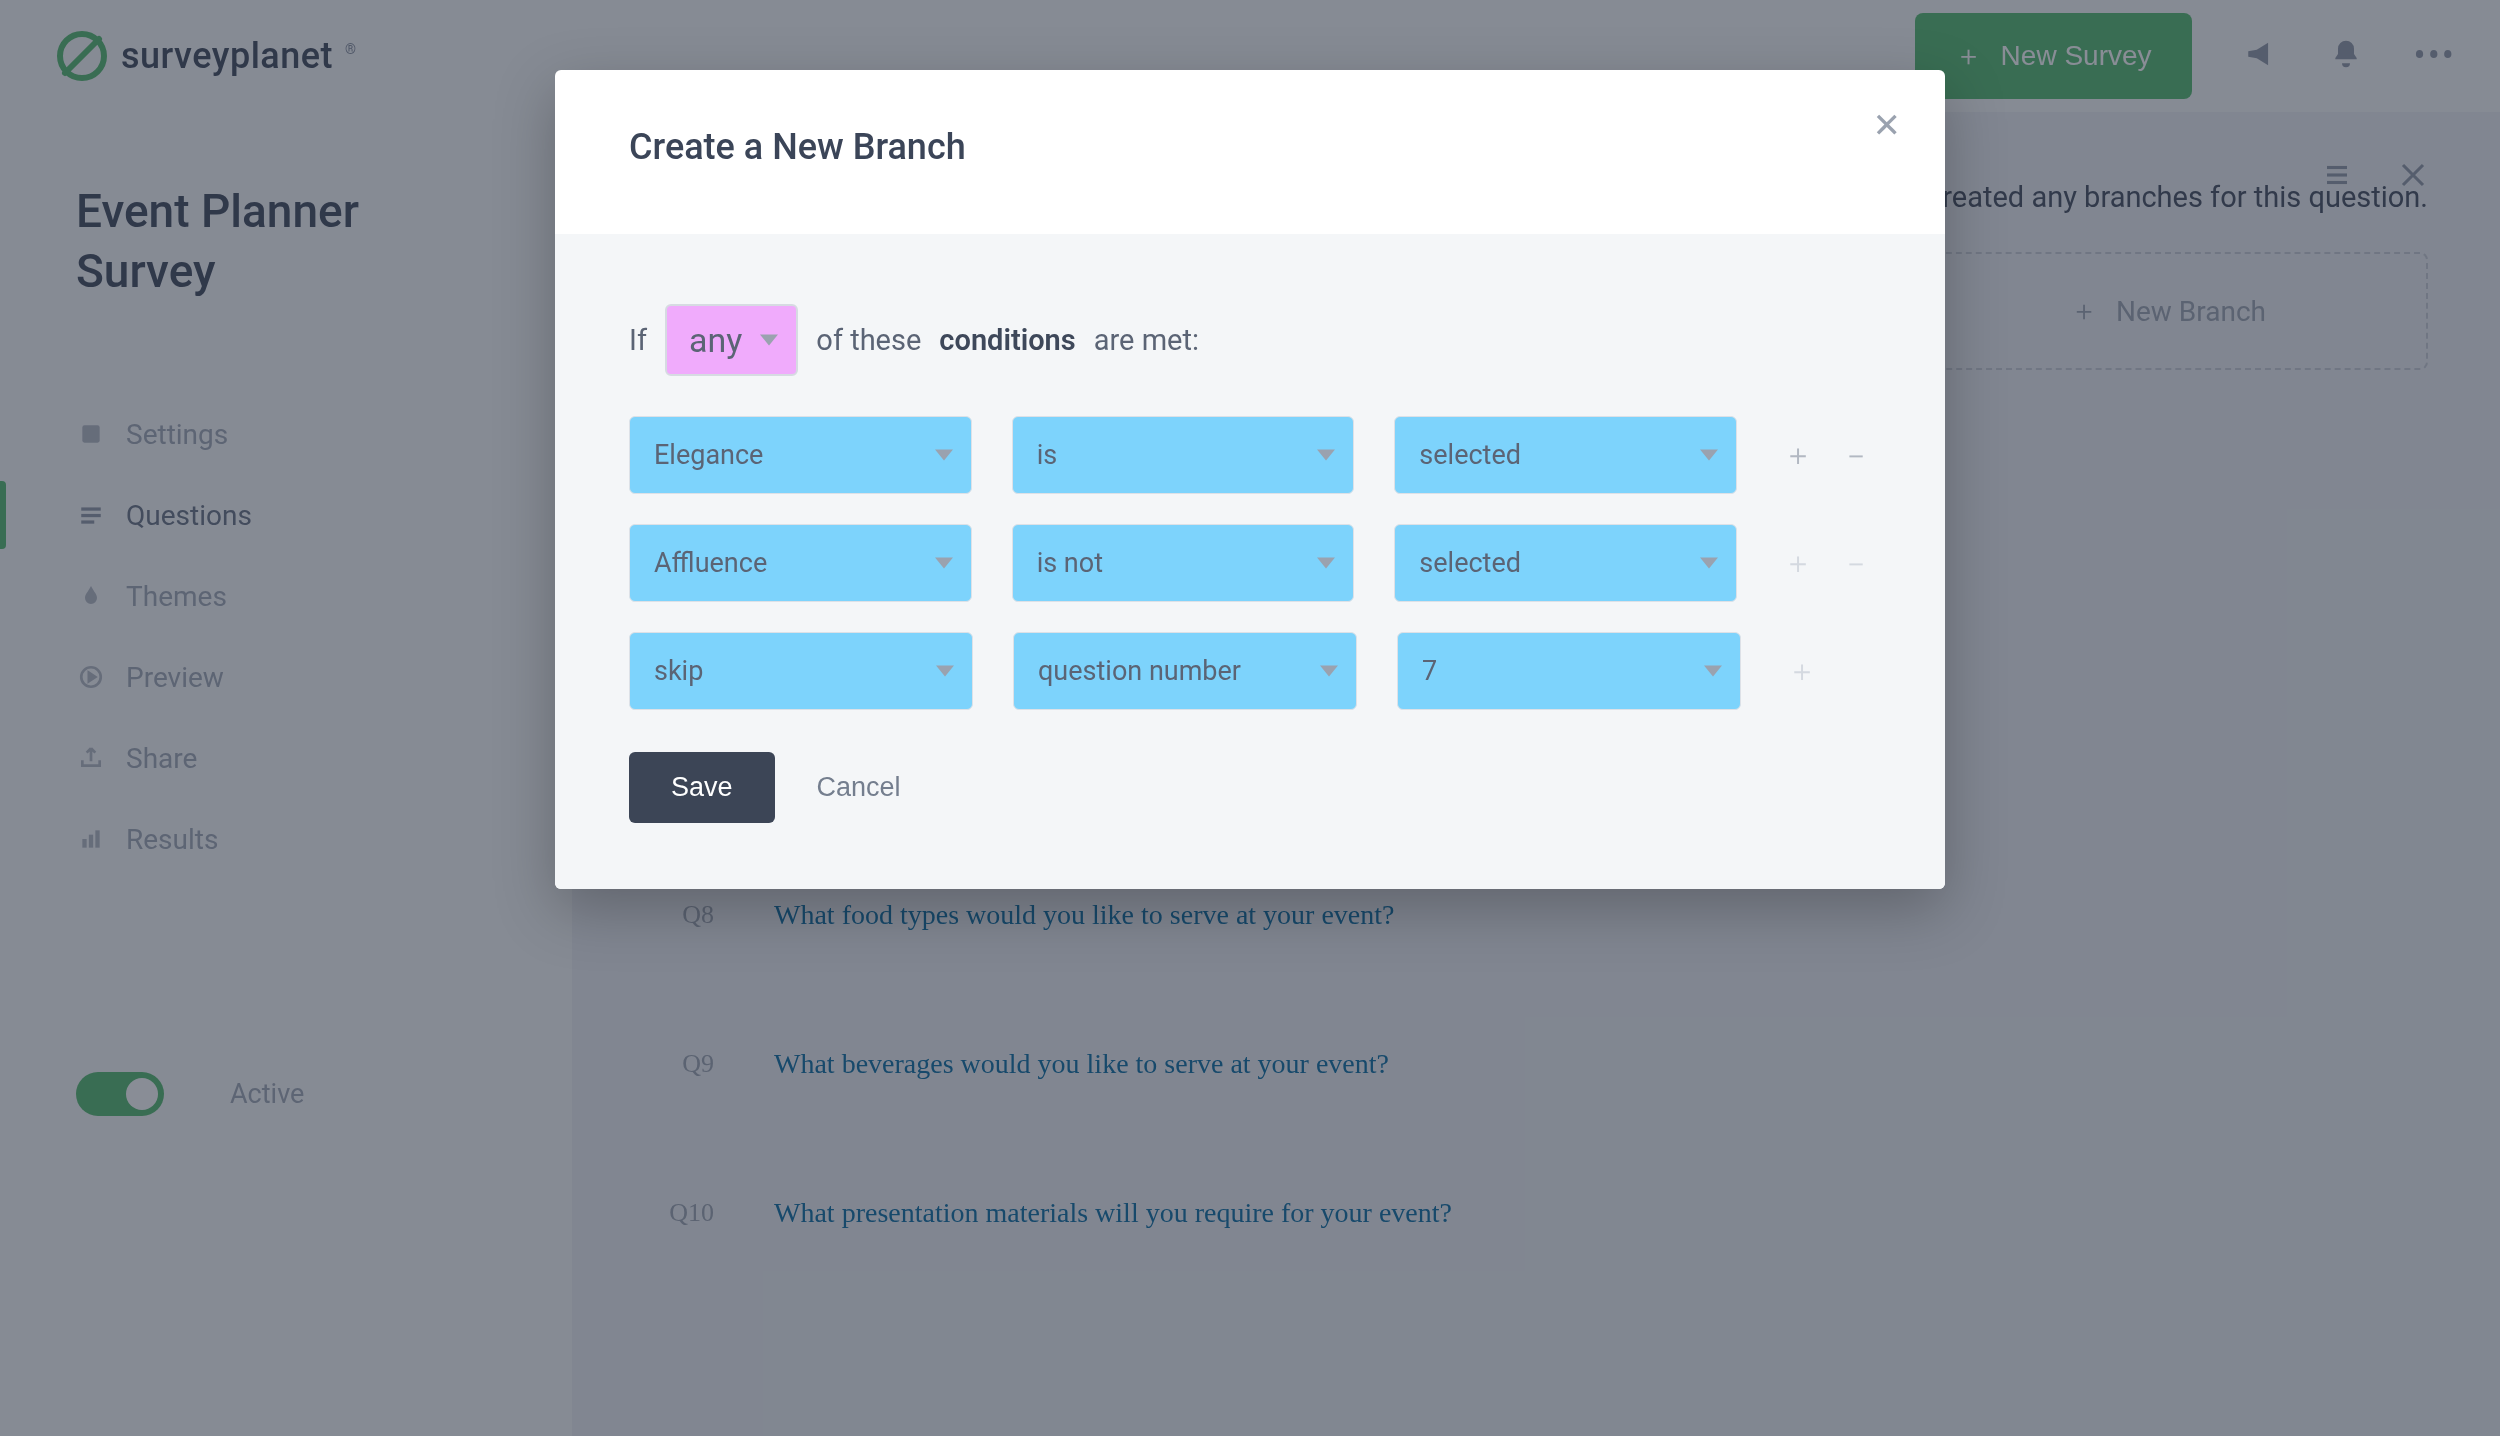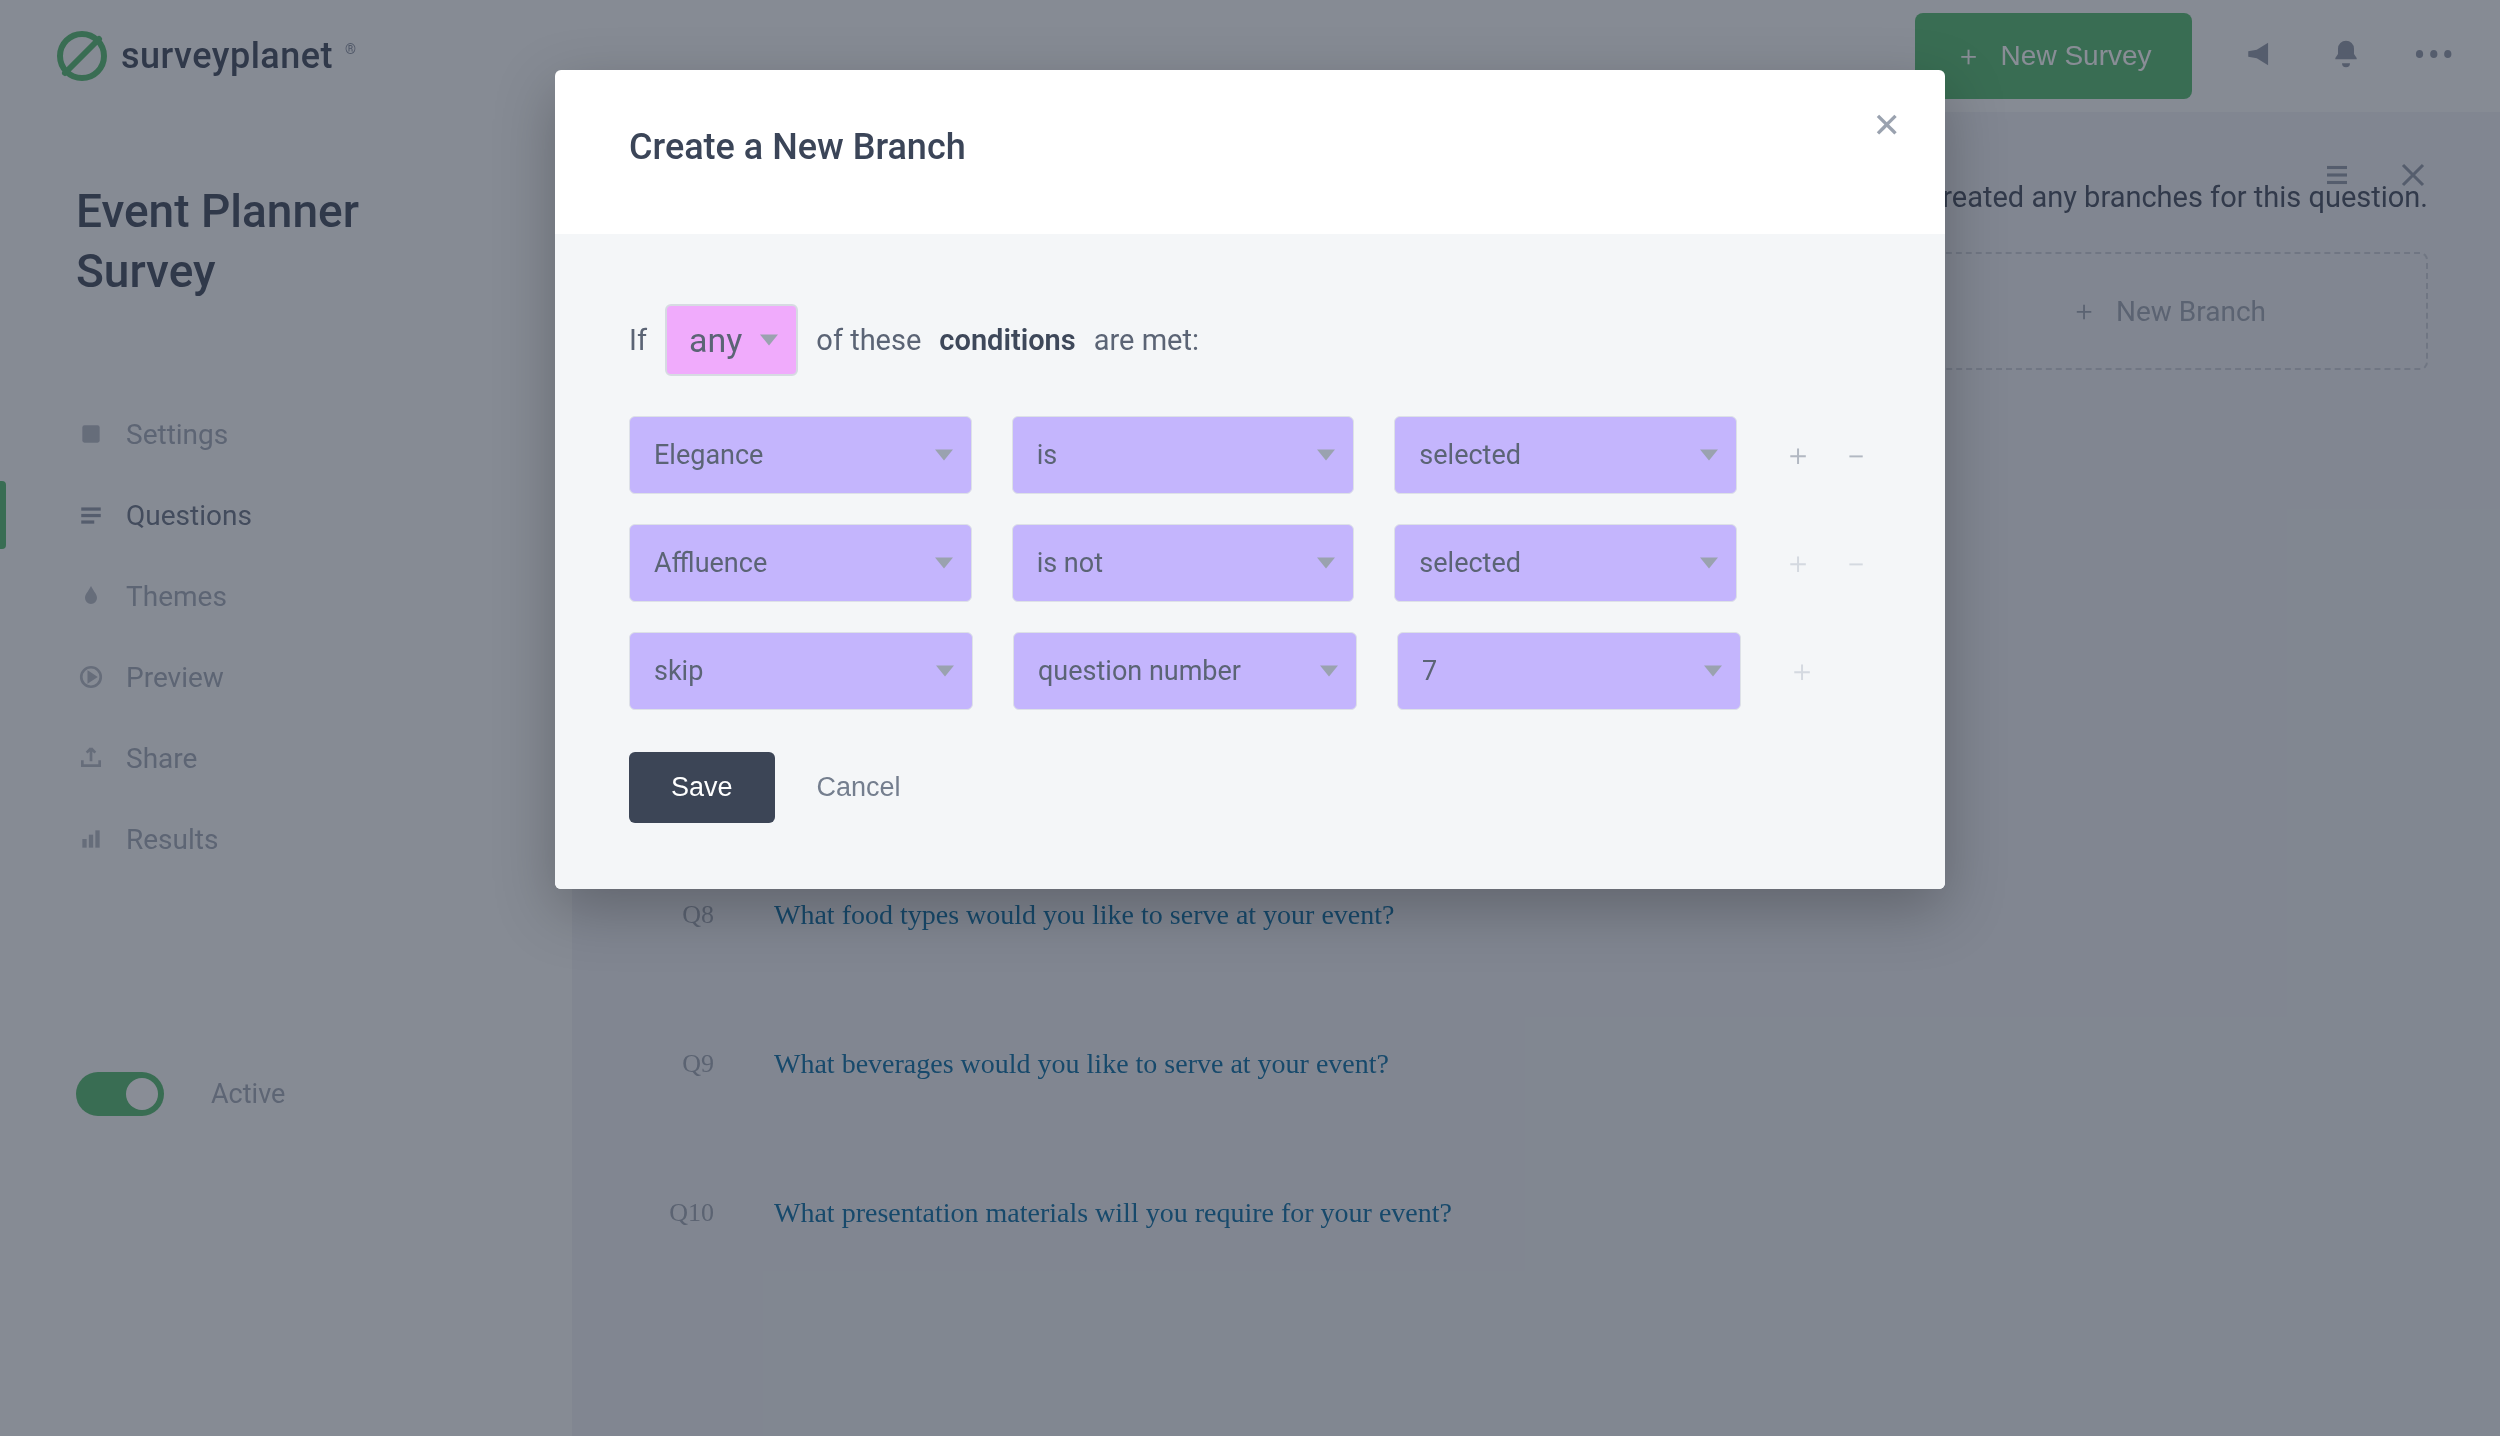--- a/index.html
+++ b/index.html
@@ -21,21 +21,21 @@
 
   
   .sidebar { width: 572px; padding: 70px 0 0 76px; display: flex; flex-direction: column; }
   .survey-title { font-size: 46px; color: #3b4558; font-weight: 500; line-height: 1.3; margin-bottom: 92px; max-width: 380px; }
   .side-nav { list-style: none; }
   .side-nav li { display: flex; align-items: center; gap: 20px; padding: 24px 0; font-size: 28px; color: #9ea6b3; cursor: pointer; position: relative; }
   .side-nav li.active { color: #646f80; }
   .side-nav li.active::before { content: ""; position: absolute; left: -76px; top: 50%; transform: translateY(-50%); width: 6px; height: 68px; background: #4fb86a; border-radius: 0 4px 4px 0; }
   .side-nav .nav-ic { width: 30px; height: 30px; display: inline-flex; align-items: center; justify-content: center; color: #b2b8c2; }
   .side-nav li.active .nav-ic { color: #8c95a4; }
-  .sidebar-bottom { margin-top: auto; margin-bottom: 320px; display: flex; align-items: center; gap: 47px; }
+  .sidebar-bottom { margin-top: auto; margin-bottom: 320px; display: flex; align-items: center; gap: 66px; }
   .toggle { width: 88px; height: 44px; background: #4fb86a; border-radius: 22px; position: relative; cursor: pointer; }
   .toggle-knob { position: absolute; right: 6px; top: 6px; width: 32px; height: 32px; background: #fff; border-radius: 50%; }
   .toggle-label { font-size: 27px; color: #9ea6b3; }
 
   
   .main { flex: 1; background: #eef0f3; padding: 48px 72px 0 72px; position: relative; }
   .main-toolbar { position: absolute; top: 48px; right: 72px; display: flex; gap: 46px; align-items: center; color: #8c95a4; }
   .branch-hint { font-size: 29px; color: #3e485a; margin-top: 20px; }
   .no-branch-box { border: 2px dashed #c8cdd6; border-radius: 8px; padding: 38px; margin-top: 38px; display: flex; align-items: center; justify-content: center; gap: 18px; color: #9aa2af; font-size: 28px; cursor: pointer; }
   .q-list { margin-top: 470px; }
@@ -51,21 +51,21 @@
   .modal-head { padding: 56px 74px 46px 74px; position: relative; }
   .modal-title { font-size: 36px; color: #3b4558; font-weight: 500; margin-bottom: 20px; }
   .modal-sub { font-size: 28px; color: #8b94a3; }
   .modal-close { position: absolute; top: 38px; right: 44px; font-size: 34px; color: #9aa2af; cursor: pointer; background: none; border: none; line-height: 1; }
   .modal-body { background: #f4f6f8; padding: 70px 74px 66px 74px; }
   .rule-line { font-size: 29px; color: #5b6475; display: flex; align-items: center; gap: 18px; margin-bottom: 40px; }
   .rule-line strong { font-weight: 600; color: #3e485a; }
   .sel-inline { border: 2px solid #d6dbe2; background: #f0abfc; padding: 14px 54px 14px 22px; font-size: 34px; color: #5b6475; border-radius: 6px; position: relative; cursor: pointer; min-width: 130px; }
   .sel-inline .caret, .sel .caret { position: absolute; right: 18px; top: 50%; transform: translateY(-50%); width: 0; height: 0; border-left: 9px solid transparent; border-right: 9px solid transparent; border-top: 11px solid #9aa2af; }
   .row { display: flex; align-items: center; gap: 40px; margin-bottom: 30px; }
-  .sel { border: 1.5px solid #dde1e7; background: #c4b5fd; padding: 22px 54px 22px 24px; font-size: 27px; color: #5b6475; border-radius: 6px; position: relative; cursor: pointer; width: 344px; }
+  .sel { border: 1.5px solid #dde1e7; background: #7dd3fc; padding: 22px 54px 22px 24px; font-size: 27px; color: #5b6475; border-radius: 6px; position: relative; cursor: pointer; width: 344px; }
   .row-actions { display: flex; align-items: center; gap: 28px; color: #b2b8c2; margin-left: 6px; }
   .row-actions span { cursor: pointer; font-size: 30px; font-weight: 300; line-height: 1; }
   .row-actions .disabled { color: #d4d9e0; cursor: default; }
   .actions-label { font-size: 29px; color: #5b6475; margin: 46px 0 28px 0; }
   .actions-label strong { font-weight: 600; color: #3e485a; }
   .modal-footer { display: flex; align-items: center; gap: 42px; margin-top: 42px; }
   .btn-save { background: #3c4556; color: #fff; border: none; border-radius: 6px; padding: 20px 42px; font-size: 27px; cursor: pointer; }
   .btn-cancel { background: none; border: none; color: #747e8e; font-size: 27px; cursor: pointer; }
 </style>
 </head>

